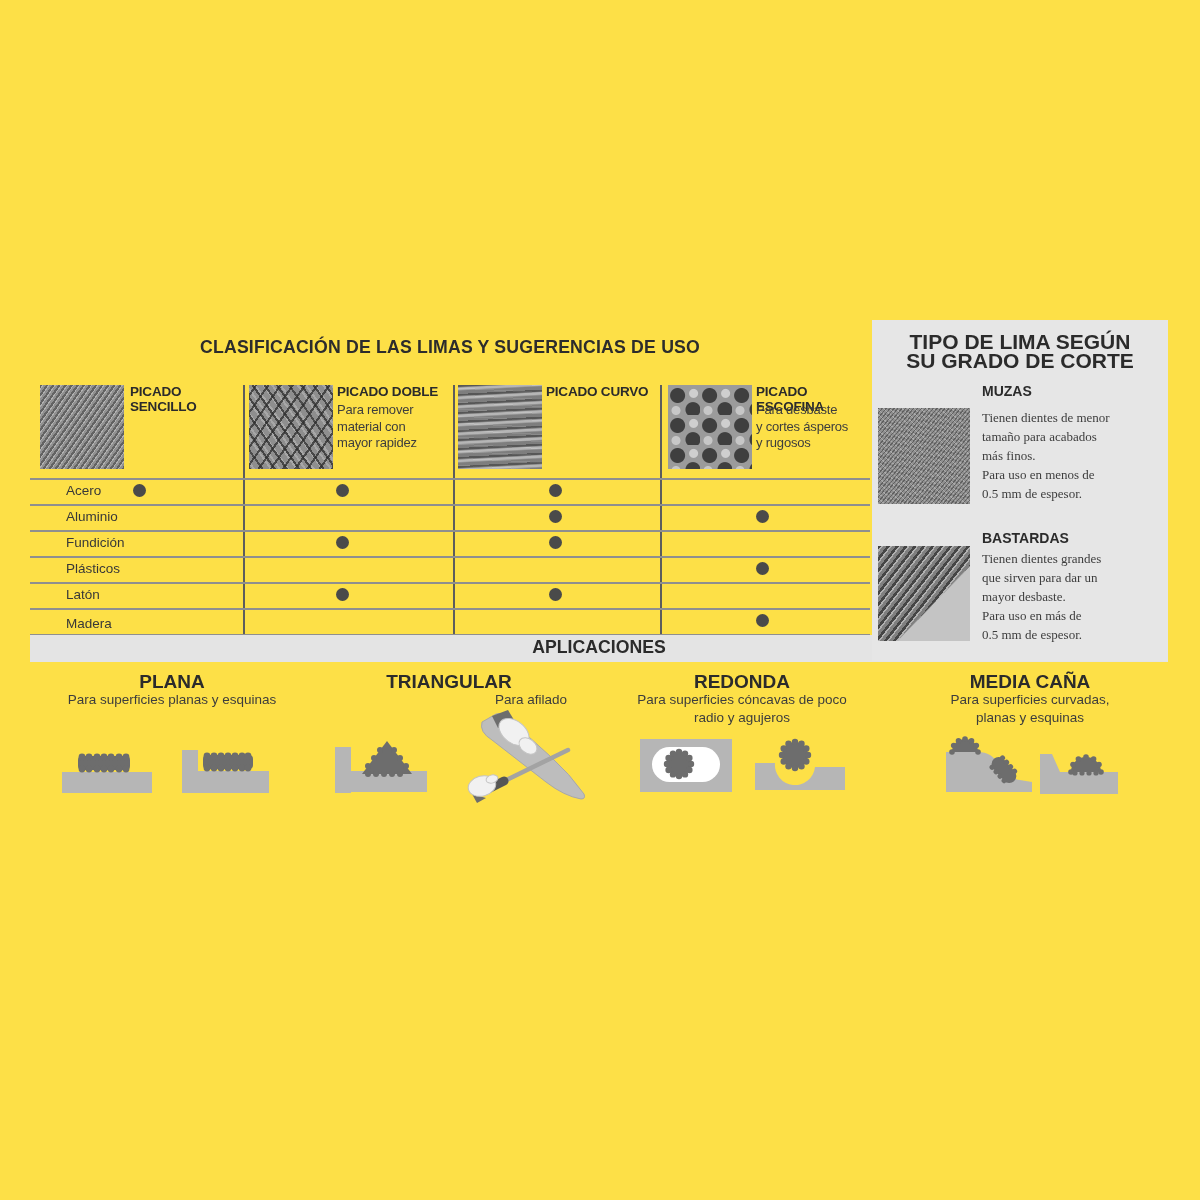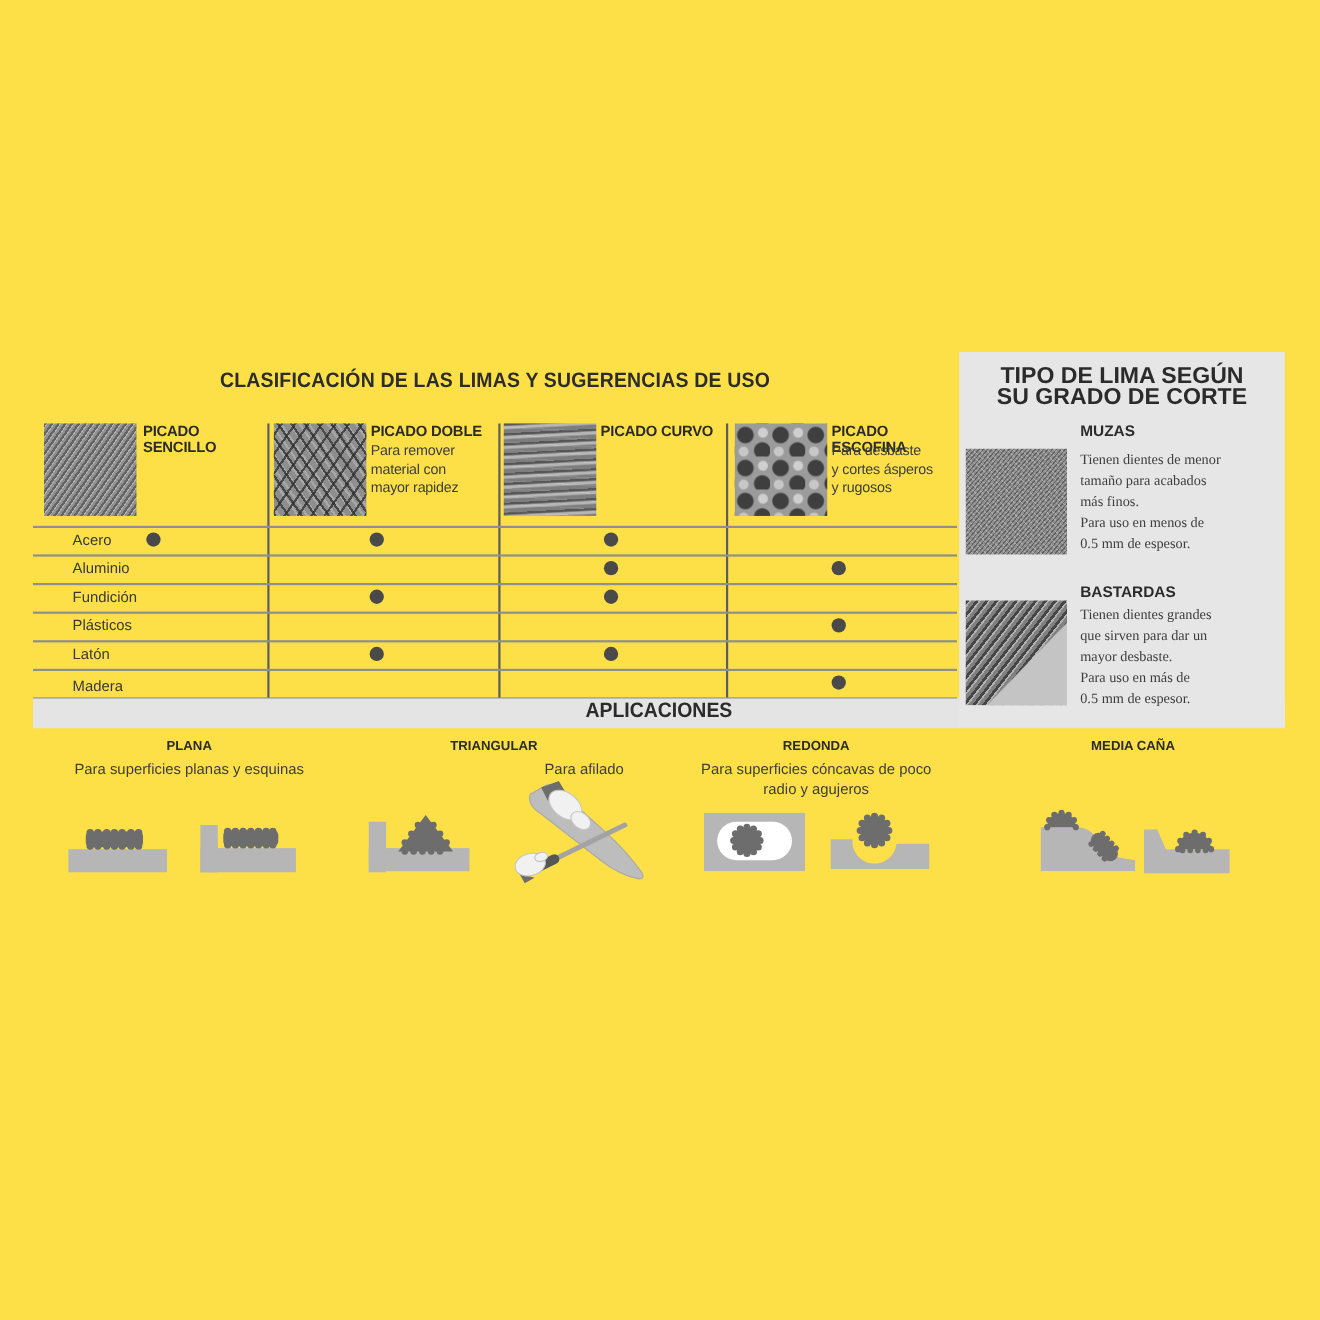--- a/index.html
+++ b/index.html
@@ -19,21 +19,21 @@
   .dot{width:13px;height:13px;border-radius:50%;background:#4a4a4a;}
   .sidebar{left:872px;top:320px;width:296px;height:341px;background:#e6e6e6;z-index:2;}
   .sb-title{left:0;top:12px;width:296px;text-align:center;font-size:21px;font-weight:bold;
             line-height:19px;color:#2b2b2b;}
   .sb-name{left:110px;font-size:14px;font-weight:bold;color:#2b2b2b;}
   .sb-desc{left:110px;width:165px;font-size:13px;line-height:19px;color:#3d3d3d;font-family:Liberation Serif, serif;}
   .sb-swatch{left:6px;width:92px;}
   .apps-bar{left:30px;top:635px;width:1138px;height:27px;background:#e4e4e4;z-index:1;}
   .apps-bar-label{left:30px;top:636px;width:1138px;text-align:center;font-size:19px;
                   font-weight:bold;color:#2b2b2b;z-index:1;}
-  .app-name{top:671px;text-align:center;font-size:12px;font-weight:bold;color:#2b2b2b;}
+  .app-name{top:671px;text-align:center;font-size:19px;font-weight:bold;color:#2b2b2b;}
   .app-cap{top:691px;text-align:center;font-size:13.5px;line-height:18px;color:#3d3d3d;}
   
   .tex-sencillo{background-color:#989898;background-image:
     repeating-linear-gradient(125deg,rgba(55,55,55,.55) 0 2px,rgba(215,215,215,.4) 2px 3px,rgba(120,120,120,.25) 3px 5px);}
   .tex-doble{background-color:#8e8e8e;background-image:
     repeating-linear-gradient(55deg,rgba(45,45,45,.75) 0 2px,transparent 2px 10px),
     repeating-linear-gradient(-55deg,rgba(45,45,45,.75) 0 2px,transparent 2px 10px),
     repeating-linear-gradient(55deg,rgba(225,225,225,.3) 3px 5px,transparent 5px 10px);}
   .tex-curvo{background-color:#8f8f8f;background-image:
     repeating-linear-gradient(177deg,rgba(40,40,40,.55) 0 1.5px,rgba(220,220,220,.5) 3px 4.5px,rgba(100,100,100,.4) 6px 9px),
@@ -146,20 +146,22 @@
   <div class="abs app-cap" style="left:20px;width:304px">Para superficies planas y esquinas</div>
 
   <div class="abs app-name" style="left:369px;width:160px">TRIANGULAR</div>
   <div class="abs app-cap" style="left:461px;width:140px">Para afilado</div>
 
   <div class="abs app-name" style="left:662px;width:160px">REDONDA</div>
   <div class="abs app-cap preline" style="left:610px;width:264px">Para superficies cóncavas de poco
 radio y agujeros</div>
 
   <div class="abs app-name" style="left:950px;width:160px">MEDIA CAÑA</div>
+  <div class="abs app-cap preline" style="left:928px;width:204px">Para superficies curvadas,
+planas y esquinas</div>
 
   <svg class="abs" style="left:62px;top:747px" width="90" height="48" viewBox="0 0 90 48">
     <rect class="ic-light" x="0" y="25" width="90" height="21"></rect>
     <g class="ic-dark">
       <rect x="16" y="9" width="52" height="14" rx="4"></rect>
       <circle cx="20" cy="10" r="3.4"></circle>
         <circle cx="27" cy="10" r="3.4"></circle>
         <circle cx="35" cy="10" r="3.4"></circle>
         <circle cx="42" cy="10" r="3.4"></circle>
         <circle cx="49" cy="10" r="3.4"></circle>

